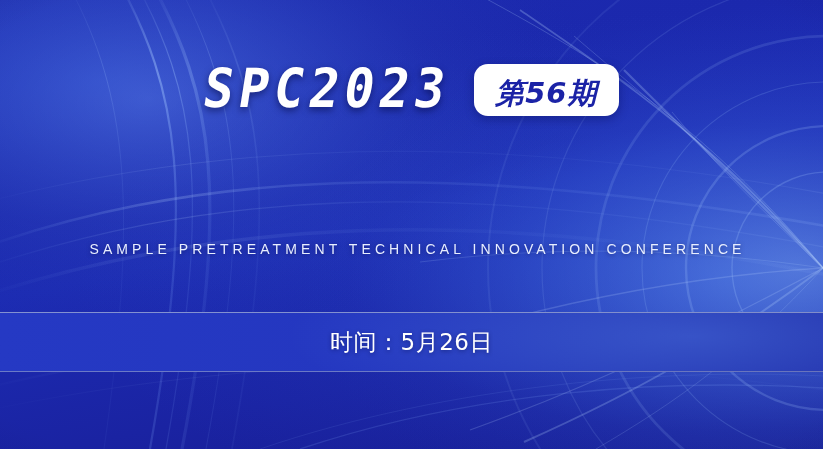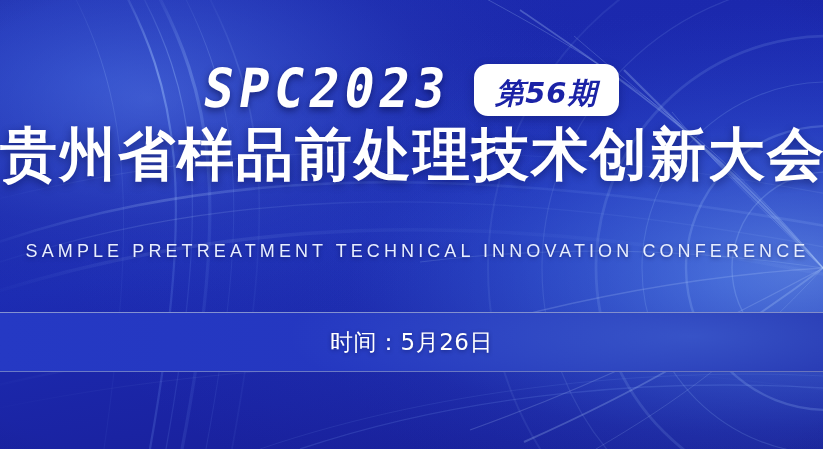--- a/index.html
+++ b/index.html
@@ -76,21 +76,21 @@
     white-space:nowrap;
     text-shadow:0 3px 9px rgba(4,8,60,.45);
     font-family:"DejaVu Sans","Liberation Sans",sans-serif;
   }
 
   
   .sub-en{
     position:absolute;left:0;right:0;top:241px;
     text-align:center;
     color:#e8eeff;
-    font-size:18px;
+    font-size:14px;
     font-weight:400;
     letter-spacing:4.1px;
     white-space:nowrap;
     text-shadow:0 1px 4px rgba(4,8,60,.5);
     padding-left:12px;
   }
 
   
   .info-band{
     position:absolute;left:0;right:0;top:312px;height:60px;
@@ -198,21 +198,20 @@
     <div class="vignette"></div>
   </div>
 
   <div class="headline-row">
     <div class="spc-logo">SPC2023</div>
     <div class="issue-badge">
       <span class="issue-text">第56期</span>
     </div>
   </div>
 
-  <div class="main-title">贵州省样品前处理技术创新大会</div>
 
   <div class="sub-en">SAMPLE PRETREATMENT TECHNICAL INNOVATION CONFERENCE</div>
 
   <div class="info-band">
     <div class="band-glow"></div>
     <div class="info-inner">
       <span class="info-item">时间：5月26日</span>
     </div>
   </div>
 

